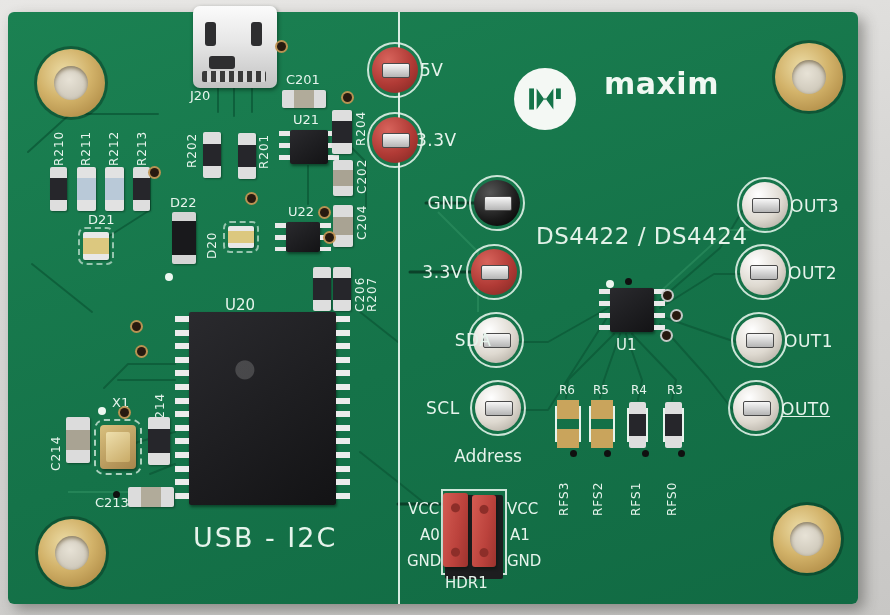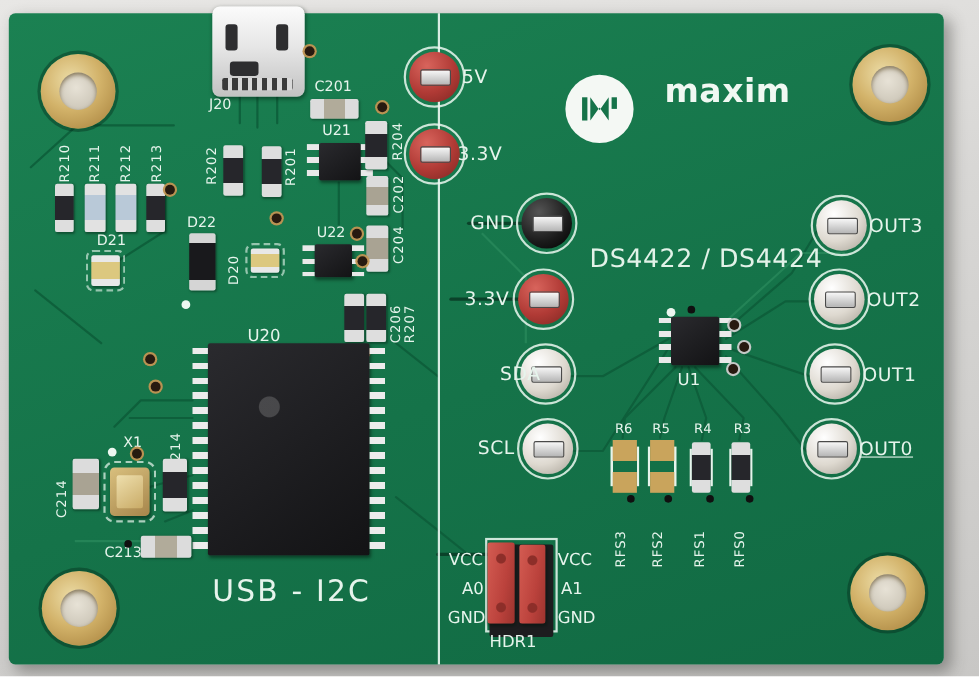--- a/index.html
+++ b/index.html
@@ -165,21 +165,21 @@
     <div class="silk tplabel" style="left:412px;top:48px;">5V</div>
     <div class="tp red" style="left:364px;top:105px;"></div>
     <div class="silk tplabel" style="left:408px;top:118px;">3.3V</div>
     <div class="tp black" style="left:466px;top:168px;"></div>
     <div class="silk tplabel" style="left:418px;top:181px;width:42px;text-align:right;">GND</div>
     <div class="tp red" style="left:463px;top:237px;"></div>
     <div class="silk tplabel" style="left:407px;top:250px;width:48px;text-align:right;">3.3V</div>
     <div class="tp white" style="left:465px;top:305px;"></div>
     <div class="silk tplabel" style="left:416px;top:318px;width:42px;text-align:center;margin-left:28px;">SDA</div>
     <div class="tp white" style="left:467px;top:373px;"></div>
-    <div class="silk tplabel" style="left:418px;top:386px;width:42px;text-align:right;">SCL</div>
+    <div class="silk tplabel" style="left:418px;top:386px;width:42px;">SCL</div>
 
     <div class="tp white" style="left:734px;top:170px;"></div>
     <div class="silk tplabel" style="left:782px;top:184px;">OUT3</div>
     <div class="tp white" style="left:732px;top:237px;"></div>
     <div class="silk tplabel" style="left:780px;top:251px;">OUT2</div>
     <div class="tp white" style="left:728px;top:305px;"></div>
     <div class="silk tplabel" style="left:776px;top:319px;">OUT1</div>
     <div class="tp white" style="left:725px;top:373px;"></div>
     <div class="silk tplabel" style="left:773px;top:387px;text-decoration:underline;">OUT0</div>
 
@@ -205,20 +205,21 @@
     <div class="hdot" style="left:562px;top:438px;"></div>
     <div class="hdot" style="left:596px;top:438px;"></div>
     <div class="hdot" style="left:634px;top:438px;"></div>
     <div class="hdot" style="left:670px;top:438px;"></div>
     <div class="vlabel" style="left:550px;top:448px;height:56px;">RFS3</div>
     <div class="vlabel" style="left:584px;top:448px;height:56px;">RFS2</div>
     <div class="vlabel" style="left:622px;top:448px;height:56px;">RFS1</div>
     <div class="vlabel" style="left:658px;top:448px;height:56px;">RFS0</div>
 
     <div class="silk" style="left:420px;top:433px;width:120px;text-align:center;font-size:17px;line-height:22px;">
+      <div>Address</div>
     </div>
     <div class="bracket" style="left:433px;top:477px;width:62px;height:82px;"></div>
     <div class="hdrbase" style="left:437px;top:483px;width:58px;height:84px;"></div>
     <div class="shunt" style="left:435px;top:481px;width:25px;height:74px;"></div>
     <div class="shunt" style="left:464px;top:483px;width:24px;height:72px;"></div>
     <div class="silk" style="left:400px;top:488px;font-size:15px;">VCC</div>
     <div class="silk" style="left:412px;top:514px;font-size:15px;">A0</div>
     <div class="silk" style="left:399px;top:540px;font-size:15px;">GND</div>
     <div class="silk" style="left:499px;top:488px;font-size:15px;">VCC</div>
     <div class="silk" style="left:502px;top:514px;font-size:15px;">A1</div>

